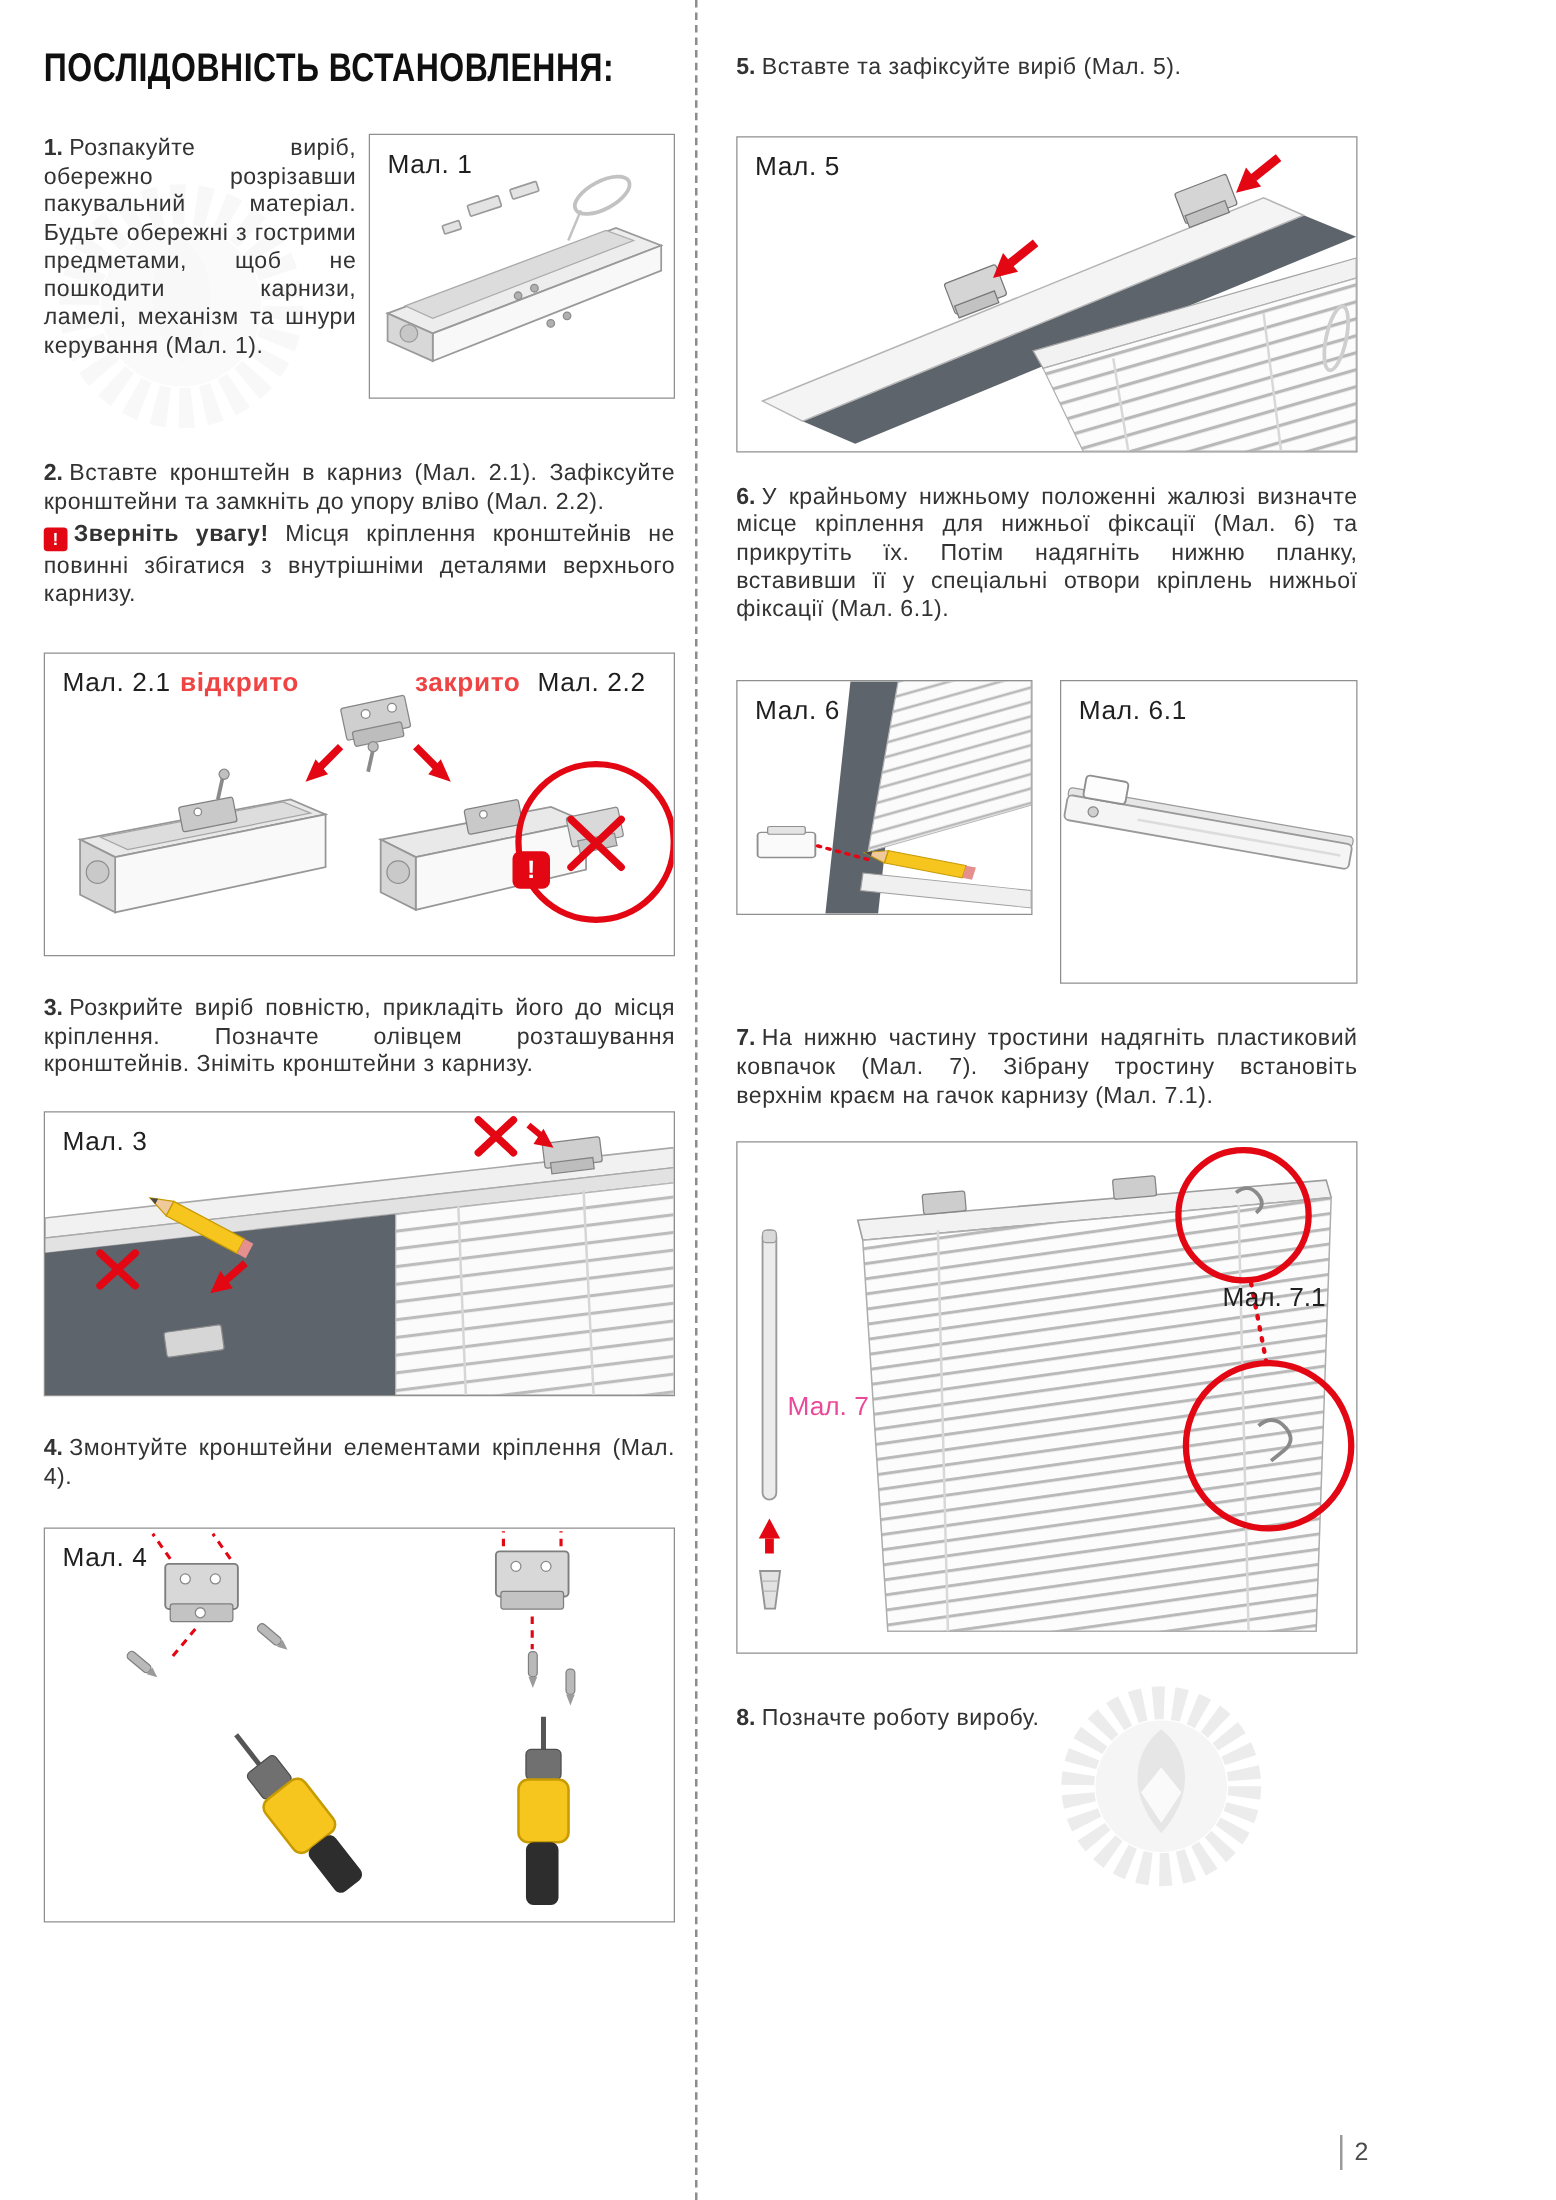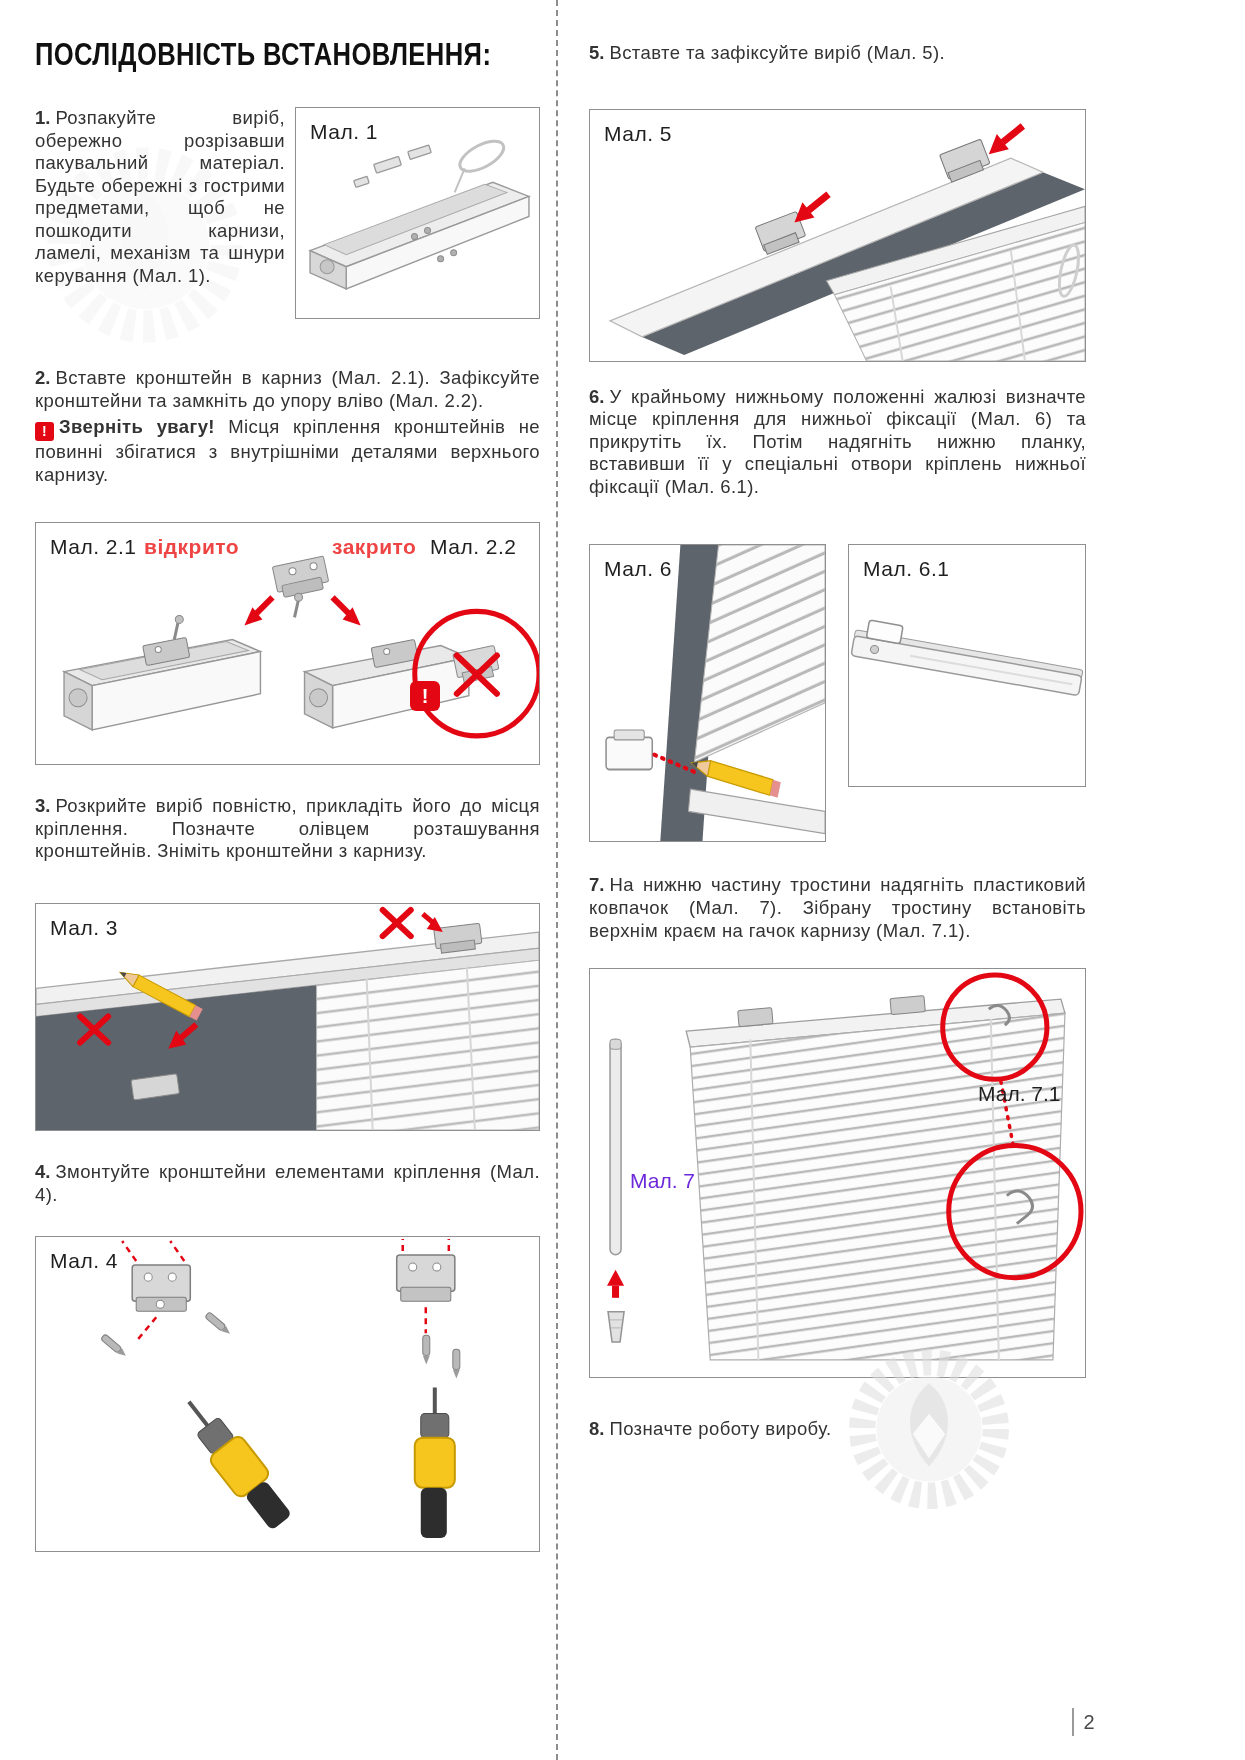--- a/index.html
+++ b/index.html
@@ -51,33 +51,33 @@
   .red-label { position:absolute; font-size:21px; font-weight:bold; color:#ef4444; letter-spacing:0.5px; z-index:3; top:12px; }
   .warn-badge {
     position:absolute; width:30px; height:30px; background:#e30613; color:#fff;
     border-radius:6px; display:flex; align-items:center; justify-content:center;
     font-weight:bold; font-size:20px; z-index:4;
   }
 
   .fig1 { width:245px; height:212px; flex:none; }
   .fig2 { margin-top:36px; width:505px; height:243px; }
   .step3 { margin-top:30px; }
-  .fig3 { margin-top:40px; width:505px; height:228px; }
+  .fig3 { margin-top:26px; width:505px; height:228px; }
   .step4 { margin-top:30px; }
   .fig4 { margin-top:30px; width:505px; height:316px; }
 
   .step5 { margin-top:42px; }
   .fig5 { margin-top:44px; width:497px; height:253px; }
   .step6 { margin-top:24px; }
   .fig6-row { margin-top:46px; display:flex; gap:22px; }
-  .fig6   { width:237px; height:298px;padding-left:39px; }
+  .fig6   { width:237px; height:188px;padding-left:39px; }
   .fig6-1 { width:238px; height:243px; }
   .step7 { margin-top:32px; }
   .fig7 { margin-top:26px; width:497px; height:410px; }
-  .fig7 .lbl-7   { position:absolute; top:200px; left:40px;  font-size:21px; color:#6d28d9; z-index:3; }
+  .fig7 .lbl-7   { position:absolute; top:200px; left:40px;  font-size:21px; color:#ec4899; z-index:3; }
   .fig7 .lbl-71  { position:absolute; top:113px; left:388px; font-size:21px; color:#1f1f1f; z-index:3; }
   .step8 { margin-top:40px; }
 
   .watermark { position:absolute; left:843px; top:1343px; width:172px; height:172px; opacity:0.55; z-index:5; pointer-events:none; }
   .watermark-faint { position:absolute; left:40px; top:140px; width:210px; height:210px; opacity:0.10; z-index:0; pointer-events:none; }
 
   .page-num {
     position:absolute; left:1072px; top:1708px; display:flex; align-items:center; gap:10px;
     font-size:20px; color:#4a4a4a;
   }

